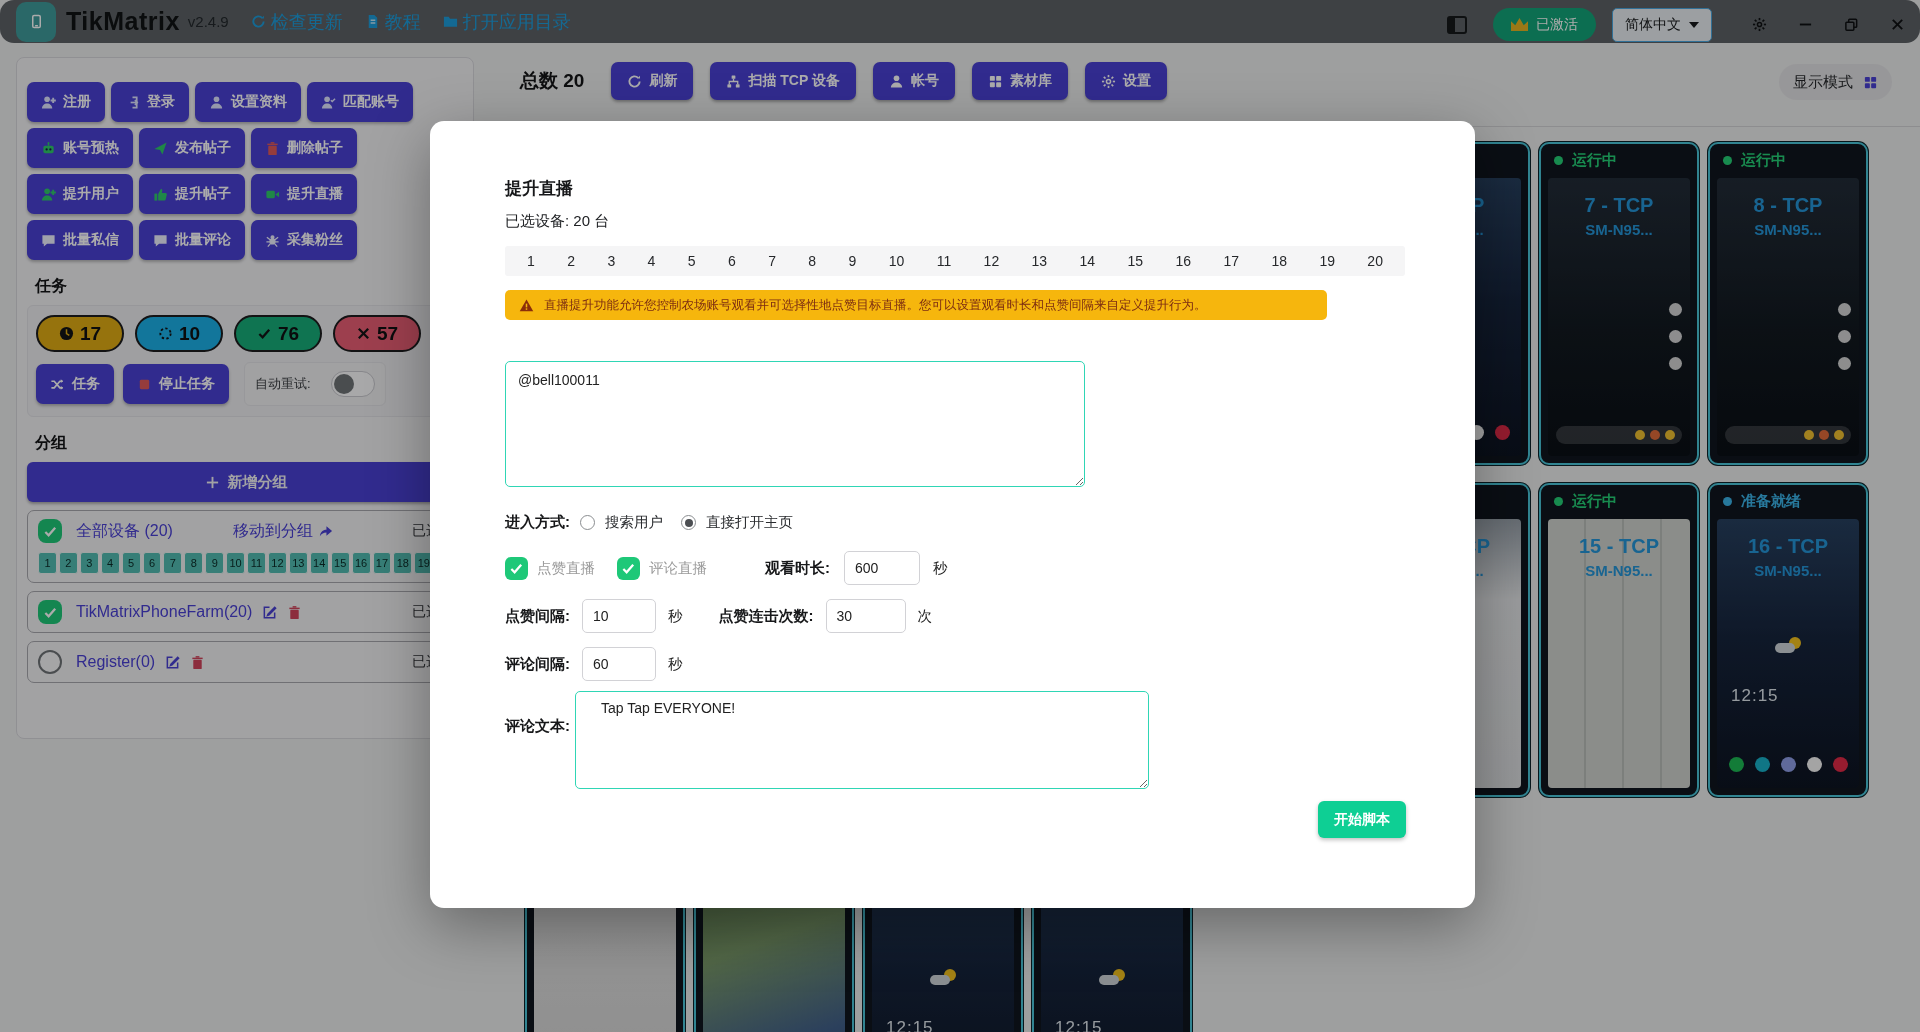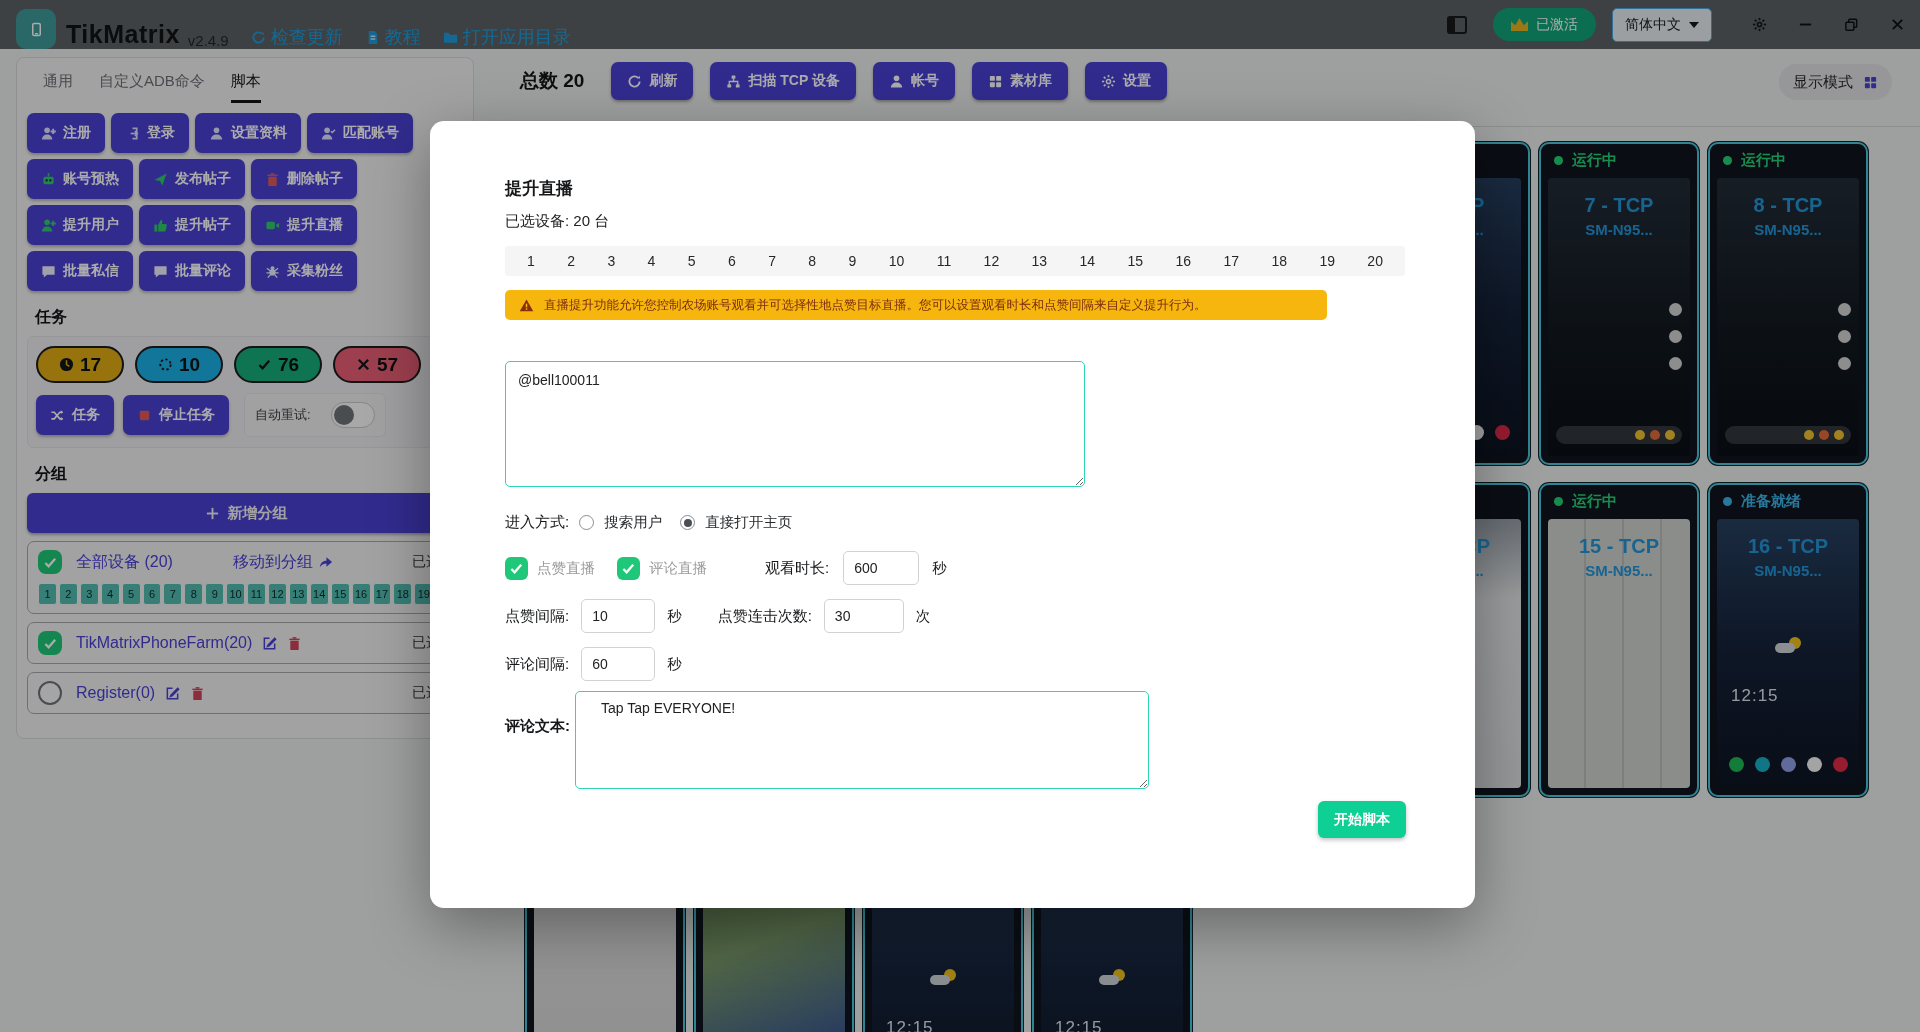--- a/index.html
+++ b/index.html
@@ -1,22 +1,22 @@
 <!DOCTYPE html>
 <html><head>
 <meta charset="utf-8">
 <style>
   * { margin:0; padding:0; box-sizing:border-box; }
   html,body { width:1920px; height:1032px; overflow:hidden; background:#eceded;
     font-family:"Liberation Sans", sans-serif; }
   #stage { position:relative; width:1920px; height:1032px; background:#eceded; }
 
   
-  .titlebar { position:absolute; left:0; top:0; width:1920px; height:49px; background:#5d6266;
-    display:flex; align-items:flex-end; z-index:1; }
+  .titlebar { position:absolute; left:0; top:0; width:1920px; height:43px; background:#5d6266;
+    display:flex; align-items:center; z-index:1;border-radius:14px; }
   .logo { width:40px; height:40px; margin-left:16px; border-radius:10px; background:#3f9b9b;
     display:flex; align-items:center; justify-content:center; color:#fff; }
   .logo svg{ width:22px;height:22px; }
   .app-title { font-size:25px; font-weight:bold; color:#101214; margin-left:10px; letter-spacing:.5px; }
   .app-version { font-size:15px; color:#23282c; margin-left:8px; margin-right:22px; }
   #tlinks { display:flex; align-items:center; gap:22px; }
   .tlink { display:flex; align-items:center; gap:5px; color:#1d9ddc; font-size:18px; cursor:pointer; }
   .tlink .ticon svg{ width:16px; height:16px; }
   .tb-right { position:absolute; right:0; top:0; height:49px; display:flex; align-items:center; gap:0; }
   .panel-icon { width:20px; height:18px; border:2px solid #15181a; border-radius:3px; position:relative; margin-right:26px;}
@@ -125,21 +125,21 @@
   .m-strip { position:absolute; left:75px; top:125px; width:900px; height:30px; background:#f5f5f6; border-radius:3px;
     display:flex; align-items:center; justify-content:space-between; padding:0 22px; }
   .m-strip span { font-size:14px; color:#26282b; }
   .m-warn { position:absolute; left:75px; top:169px; width:822px; height:30px; background:#f6b60d; border-radius:5px;
     display:flex; align-items:center; gap:10px; padding:0 14px; }
   .m-warn .wicon { color:#8b2e0a; display:flex; } .m-warn .wicon svg{ width:15px; height:15px; }
   .m-warn .wtext { font-size:12.5px; color:#7c2d12; }
   .m-target { position:absolute; left:75px; top:240px; width:580px; height:126px; border:1.5px solid #2fd6b5;
     border-radius:5px; font-family:"Liberation Sans",sans-serif; font-size:14px; color:#222; padding:10px 12px; resize:both; outline:none; }
   .m-entry-row { position:absolute; left:75px; top:392px; display:flex; align-items:center; gap:10px; }
-  .m-label-b { font-size:15px; font-weight:normal; color:#17181a; }
+  .m-label-b { font-size:15px; font-weight:bold; color:#17181a; }
   .radio { width:15px; height:15px; border-radius:50%; border:1.5px solid #8a8d90; position:relative; cursor:pointer; }
   .radio.sel::after { content:""; position:absolute; inset:2.5px; border-radius:50%; background:#4b4e52; }
   .radio-lab { font-size:14.5px; color:#2a2c2f; margin-right:8px; cursor:pointer; }
   .m-check-row { position:absolute; left:75px; top:430px; display:flex; align-items:center; }
   .mcheck { width:23px; height:23px; border-radius:6px; background:#1ec878; color:#fff; display:flex;
     align-items:center; justify-content:center; cursor:pointer; }
   .mcheck svg { width:13px; height:13px; }
   .mcheck-lab { font-size:14.5px; color:#9a9a9a; margin:0 22px 0 9px; cursor:pointer; }
   .m-input { height:34px; border:1px solid #d2d2d6; border-radius:5px; font-size:14px; color:#222;
     padding:0 10px; font-family:"Liberation Sans",sans-serif; outline:none; }
@@ -244,25 +244,20 @@
             <svg viewBox="0 0 16 16" xmlns="http://www.w3.org/2000/svg" stroke="currentColor" stroke-width="2" style="width: 15px; height: 15px;">
               <line x1="3" y1="3" x2="13" y2="13"></line>
               <line x1="13" y1="3" x2="3" y2="13"></line>
             </svg>
           </span>
         </div>
     </div>
   </div>
 
   <div class="sidebar-card">
-    <div id="tabs">
-        <span class="tab">通用</span>
-        <span class="tab">自定义ADB命令</span>
-        <span class="tab active">脚本</span>
-      </div>
     <div id="script-buttons">
         <div class="sbtn">
           <span class="bicon" style="color: rgb(223, 227, 255); display: inline-flex; align-items: center;">
             <svg viewBox="0 0 16 16" xmlns="http://www.w3.org/2000/svg" fill="currentColor" style="width: 15px; height: 15px;">
               <circle cx="6.5" cy="4.5" r="3"></circle>
               <path d="M1 14.5C1 11.2 3.5 9 6.5 9s5.5 2.2 5.5 5.5z"></path>
               <path d="M12 3h2v1.8h1.8v2H14v1.8h-2V6.8h-1.8v-2H12z"></path>
             </svg>
           </span>
           <span class="blabel">注册</span>

